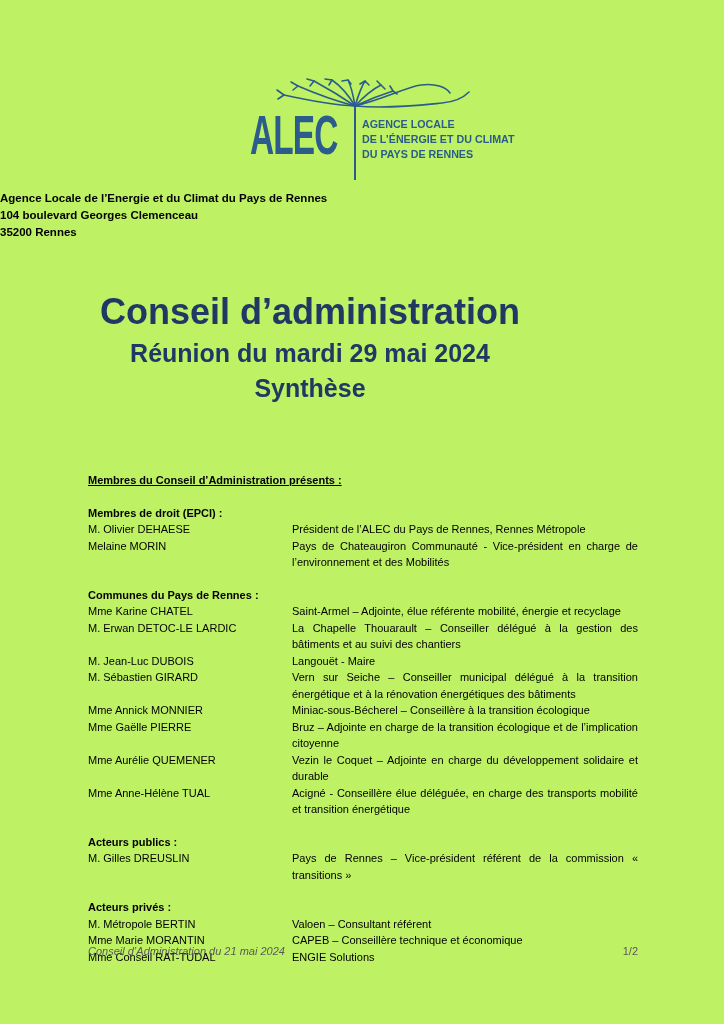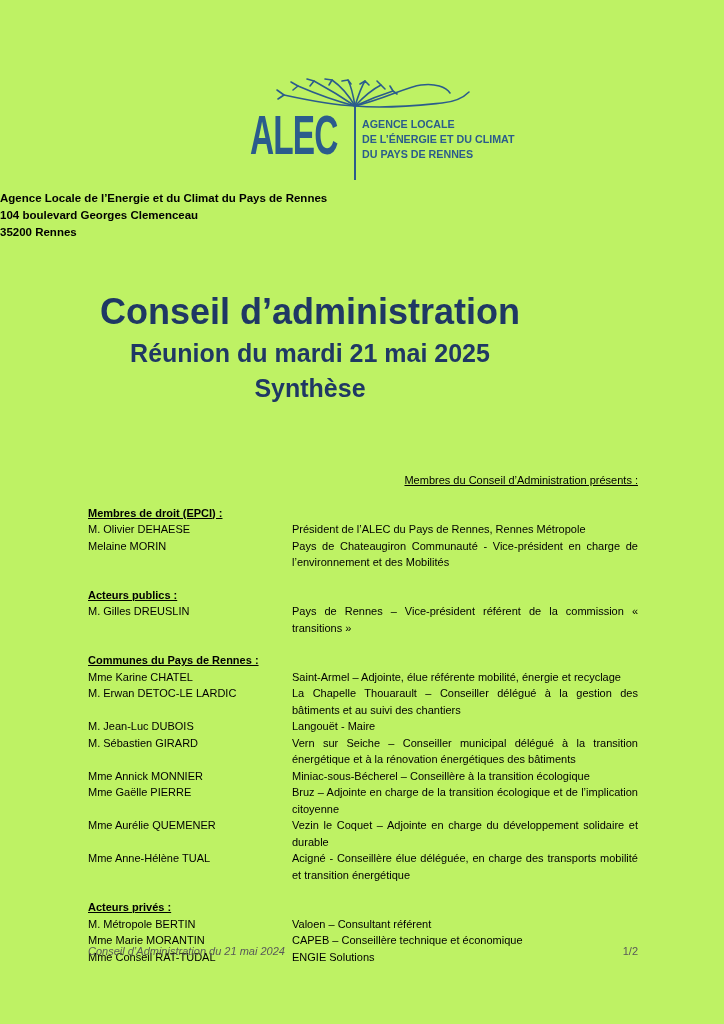--- a/index.html
+++ b/index.html
@@ -44,23 +44,23 @@
   
   .title-block{position:absolute;top:288px;left:0;width:620px;text-align:center;color:var(--navy);}
   .title-main{font-size:36px;font-weight:bold;line-height:48px;}
   .title-sub{font-size:25px;font-weight:bold;line-height:35px;}
 
   
   .members{
     position:absolute;top:472px;left:88px;width:550px;
     font-size:11px;line-height:16.5px;
   }
-  .members-heading{font-weight:normal;text-decoration:underline;text-align:right;}
+  .members-heading{font-weight:bold;text-decoration:underline;}
   .group{margin-top:16px;}
-  .group-heading{font-weight:bold;text-decoration:underline;}
+  .group-heading{font-weight:bold;}
   .row{display:flex;align-items:flex-start;gap:32px;}
   .cell-name{width:172px;flex:none;}
   .cell-role{flex:1;text-align:justify;}
 
   
   .footer{
     position:absolute;top:944px;left:88px;width:550px;
     display:flex;justify-content:space-between;
     color:var(--footer-gray);font-size:11px;line-height:14px;
   }
@@ -110,21 +110,21 @@
   </div>
 
   <div class="address">
     <div>Agence Locale de l’Energie et du Climat du Pays de Rennes</div>
     <div>104 boulevard Georges Clemenceau</div>
     <div>35200 Rennes</div>
   </div>
 
   <div class="title-block">
     <div class="title-main">Conseil d’administration</div>
-    <div class="title-sub">Réunion du mardi 21 mai 2025</div>
+    <div class="title-sub">Réunion du mardi 29 mai 2024</div>
     <div class="title-sub">Synthèse</div>
   </div>
 
   <div class="members">
     <div class="members-heading">Membres du Conseil d’Administration présents :</div>
     <div>
   <div class="group">
     <div class="group-heading">Membres de droit (EPCI) :</div>
     <div>
   <div class="row">
@@ -133,70 +133,70 @@
   </div>
 
   <div class="row">
     <div class="cell-name">Melaine MORIN</div>
     <div class="cell-role">Pays de Chateaugiron Communauté - Vice-président en charge de l’environnement et des Mobilités</div>
   </div>
 </div>
   </div>
 
   <div class="group">
+    <div class="group-heading">Communes du Pays de Rennes :</div>
+    <div>
+  <div class="row">
+    <div class="cell-name">Mme Karine CHATEL</div>
+    <div class="cell-role">Saint-Armel – Adjointe, élue référente mobilité, énergie et recyclage</div>
+  </div>
+
+  <div class="row">
+    <div class="cell-name">M. Erwan DETOC-LE LARDIC</div>
+    <div class="cell-role">La Chapelle Thouarault – Conseiller délégué à la gestion des bâtiments et au suivi des chantiers</div>
+  </div>
+
+  <div class="row">
+    <div class="cell-name">M. Jean-Luc DUBOIS</div>
+    <div class="cell-role">Langouët - Maire</div>
+  </div>
+
+  <div class="row">
+    <div class="cell-name">M. Sébastien GIRARD</div>
+    <div class="cell-role">Vern sur Seiche – Conseiller municipal délégué à la transition énergétique et à la rénovation énergétiques des bâtiments</div>
+  </div>
+
+  <div class="row">
+    <div class="cell-name">Mme Annick MONNIER</div>
+    <div class="cell-role">Miniac-sous-Bécherel – Conseillère à la transition écologique</div>
+  </div>
+
+  <div class="row">
+    <div class="cell-name">Mme Gaëlle PIERRE</div>
+    <div class="cell-role">Bruz – Adjointe en charge de la transition écologique et de l’implication citoyenne</div>
+  </div>
+
+  <div class="row">
+    <div class="cell-name">Mme Aurélie QUEMENER</div>
+    <div class="cell-role">Vezin le Coquet – Adjointe en charge du développement solidaire et durable</div>
+  </div>
+
+  <div class="row">
+    <div class="cell-name">Mme Anne-Hélène TUAL</div>
+    <div class="cell-role">Acigné - Conseillère élue déléguée, en charge des transports mobilité et transition énergétique</div>
+  </div>
+</div>
+  </div>
+
+  <div class="group">
     <div class="group-heading">Acteurs publics :</div>
     <div>
   <div class="row">
     <div class="cell-name">M. Gilles DREUSLIN</div>
     <div class="cell-role">Pays de Rennes – Vice-président référent de la commission « transitions »</div>
-  </div>
-</div>
-  </div>
-
-  <div class="group">
-    <div class="group-heading">Communes du Pays de Rennes :</div>
-    <div>
-  <div class="row">
-    <div class="cell-name">Mme Karine CHATEL</div>
-    <div class="cell-role">Saint-Armel – Adjointe, élue référente mobilité, énergie et recyclage</div>
-  </div>
-
-  <div class="row">
-    <div class="cell-name">M. Erwan DETOC-LE LARDIC</div>
-    <div class="cell-role">La Chapelle Thouarault – Conseiller délégué à la gestion des bâtiments et au suivi des chantiers</div>
-  </div>
-
-  <div class="row">
-    <div class="cell-name">M. Jean-Luc DUBOIS</div>
-    <div class="cell-role">Langouët - Maire</div>
-  </div>
-
-  <div class="row">
-    <div class="cell-name">M. Sébastien GIRARD</div>
-    <div class="cell-role">Vern sur Seiche – Conseiller municipal délégué à la transition énergétique et à la rénovation énergétiques des bâtiments</div>
-  </div>
-
-  <div class="row">
-    <div class="cell-name">Mme Annick MONNIER</div>
-    <div class="cell-role">Miniac-sous-Bécherel – Conseillère à la transition écologique</div>
-  </div>
-
-  <div class="row">
-    <div class="cell-name">Mme Gaëlle PIERRE</div>
-    <div class="cell-role">Bruz – Adjointe en charge de la transition écologique et de l’implication citoyenne</div>
-  </div>
-
-  <div class="row">
-    <div class="cell-name">Mme Aurélie QUEMENER</div>
-    <div class="cell-role">Vezin le Coquet – Adjointe en charge du développement solidaire et durable</div>
-  </div>
-
-  <div class="row">
-    <div class="cell-name">Mme Anne-Hélène TUAL</div>
-    <div class="cell-role">Acigné - Conseillère élue déléguée, en charge des transports mobilité et transition énergétique</div>
   </div>
 </div>
   </div>
 
   <div class="group">
     <div class="group-heading">Acteurs privés :</div>
     <div>
   <div class="row">
     <div class="cell-name">M. Métropole BERTIN</div>
     <div class="cell-role">Valoen – Consultant référent</div>

